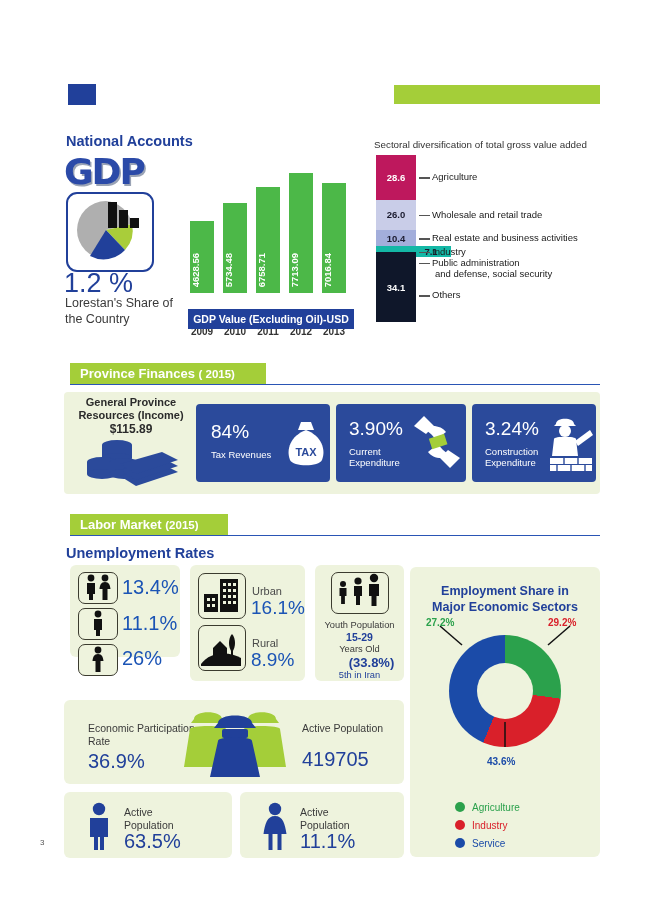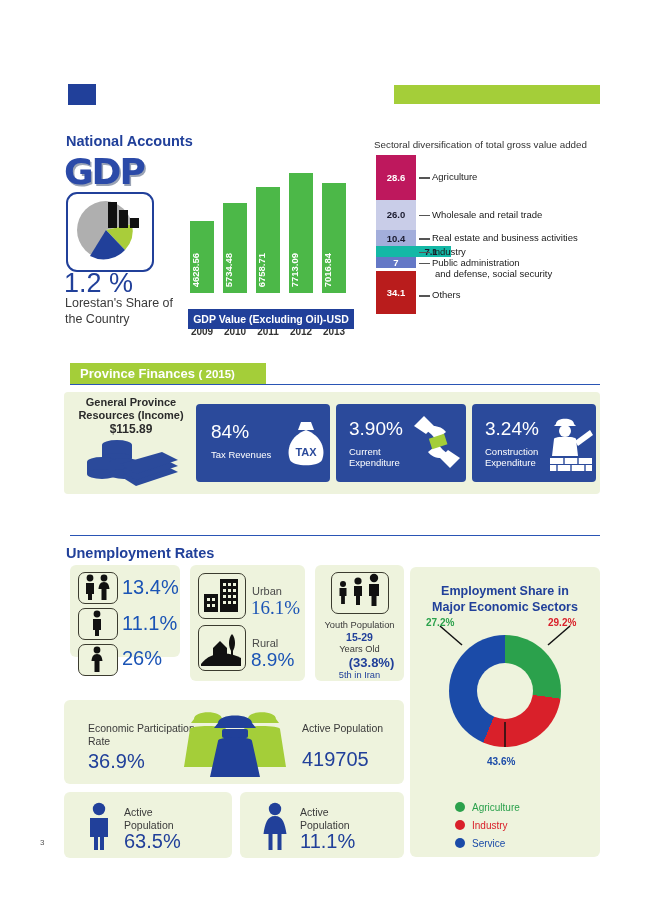--- a/index.html
+++ b/index.html
@@ -167,21 +167,21 @@
       </div>
       <div class="sec-seg" style="top: 74.9379px; height: 16.3387px; background: rgb(163, 174, 219);">
         <span class="sec-val" style="color: rgb(26, 26, 46);">10.4</span>
       </div>
       <div class="sec-seg" style="top: 91.2766px; height: 11.1543px; background: #14b8a6; padding-left: 35px;">
         <span class="sec-val" style="color: rgb(26, 26, 46);">7.1</span>
       </div>
       <div class="sec-seg" style="top: 102.431px; height: 10.9972px; background: rgb(100, 120, 198);">
         <span class="sec-val" style="color: rgb(255, 255, 255);">7</span>
       </div>
-      <div class="sec-seg" style="top: 116px; height: 43px; background: #b91c1c;">
+      <div class="sec-seg" style="top: 97px; height: 70px; background: #0f172a;">
         <span class="sec-val" style="color: rgb(255, 255, 255);">34.1</span>
       </div>
     </div>
 
   <div class="sec-chip" id="chip-province" style="left:70px;top:363px;width:196px;">
     <span>Province Finances</span>
     <span class="yr">( 2015)</span>
   </div>
   <div class="sec-rule" style="left:70px;top:384px;width:530px;"></div>
 
@@ -246,24 +246,28 @@
       <g stroke="#2B4A9B" stroke-width="1.4">
         <line x1="16" y1="46" x2="16" y2="52"></line>
           <line x1="30" y1="46" x2="30" y2="52"></line>
         <line x1="9" y1="53" x2="9" y2="59"></line>
           <line x1="23" y1="53" x2="23" y2="59"></line>
           <line x1="37" y1="53" x2="37" y2="59"></line>
       </g>
     </svg>
   </div>
 
+  <div class="sec-chip" id="chip-labor" style="left:70px;top:514px;width:158px;">
+    <span>Labor Market</span>
+    <span class="yr">(2015)</span>
+  </div>
   <div class="sec-rule" style="left:70px;top:535px;width:530px;"></div>
   <div id="unemployment-heading">Unemployment Rates</div>
 
-  <div class="lm-panel" style="left:70px;top:565px;width:110px;height:92px;">
+  <div class="lm-panel" style="left:70px;top:565px;width:110px;height:92px;text-align:center;">
     <div class="icon-box" style="left:8px;top:7px;width:40px;height:32px;">
       <svg width="36" height="28" viewBox="0 0 36 28">
         <g fill="#111">
             <circle cx="11" cy="5" r="3.4"></circle>
             <path d="M7 10 h8 v11 h-2 v6 h-4 v-6 h-2 Z"></path>
         <circle cx="25" cy="5" r="3.4"></circle>
             <path d="M25 9 c-4 0-5 3-5.5 7 h3 v11 h5 v-11 h3 c-0.5-4-1.5-7-5.5-7 Z"></path>
           </g>
       </svg>
     </div>
@@ -311,21 +315,21 @@
           <rect x="24" y="21" width="3" height="3"></rect>
             <rect x="29" y="21" width="3" height="3"></rect>
             <rect x="34" y="21" width="3" height="3"></rect>
           <rect x="24" y="27" width="3" height="3"></rect>
             <rect x="29" y="27" width="3" height="3"></rect>
             <rect x="34" y="27" width="3" height="3"></rect>
         </g>
       </svg>
     </div>
     <div class="ur-name" style="left:62px;top:20px;">Urban</div>
-    <div class="ur-pct" style="left:61px;top:32px;font-family:Liberation Serif, serif;">16.1%</div>
+    <div class="ur-pct" style="left:61px;top:32px;">16.1%</div>
 
     <div class="icon-box" style="left:8px;top:60px;width:48px;height:46px;">
       <svg width="44" height="42" viewBox="0 0 44 42">
         <g fill="#111">
           <path d="M14 22 L21 15 L28 22 L28 30 L14 30 Z"></path>
           <path d="M33 8 C37 12 37 22 33 26 C29 22 29 12 33 8 Z"></path>
           <rect x="32" y="24" width="2" height="8"></rect>
           <path d="M2 38 C12 24 32 26 42 32 L42 40 L2 40 Z"></path>
         </g>
       </svg>

